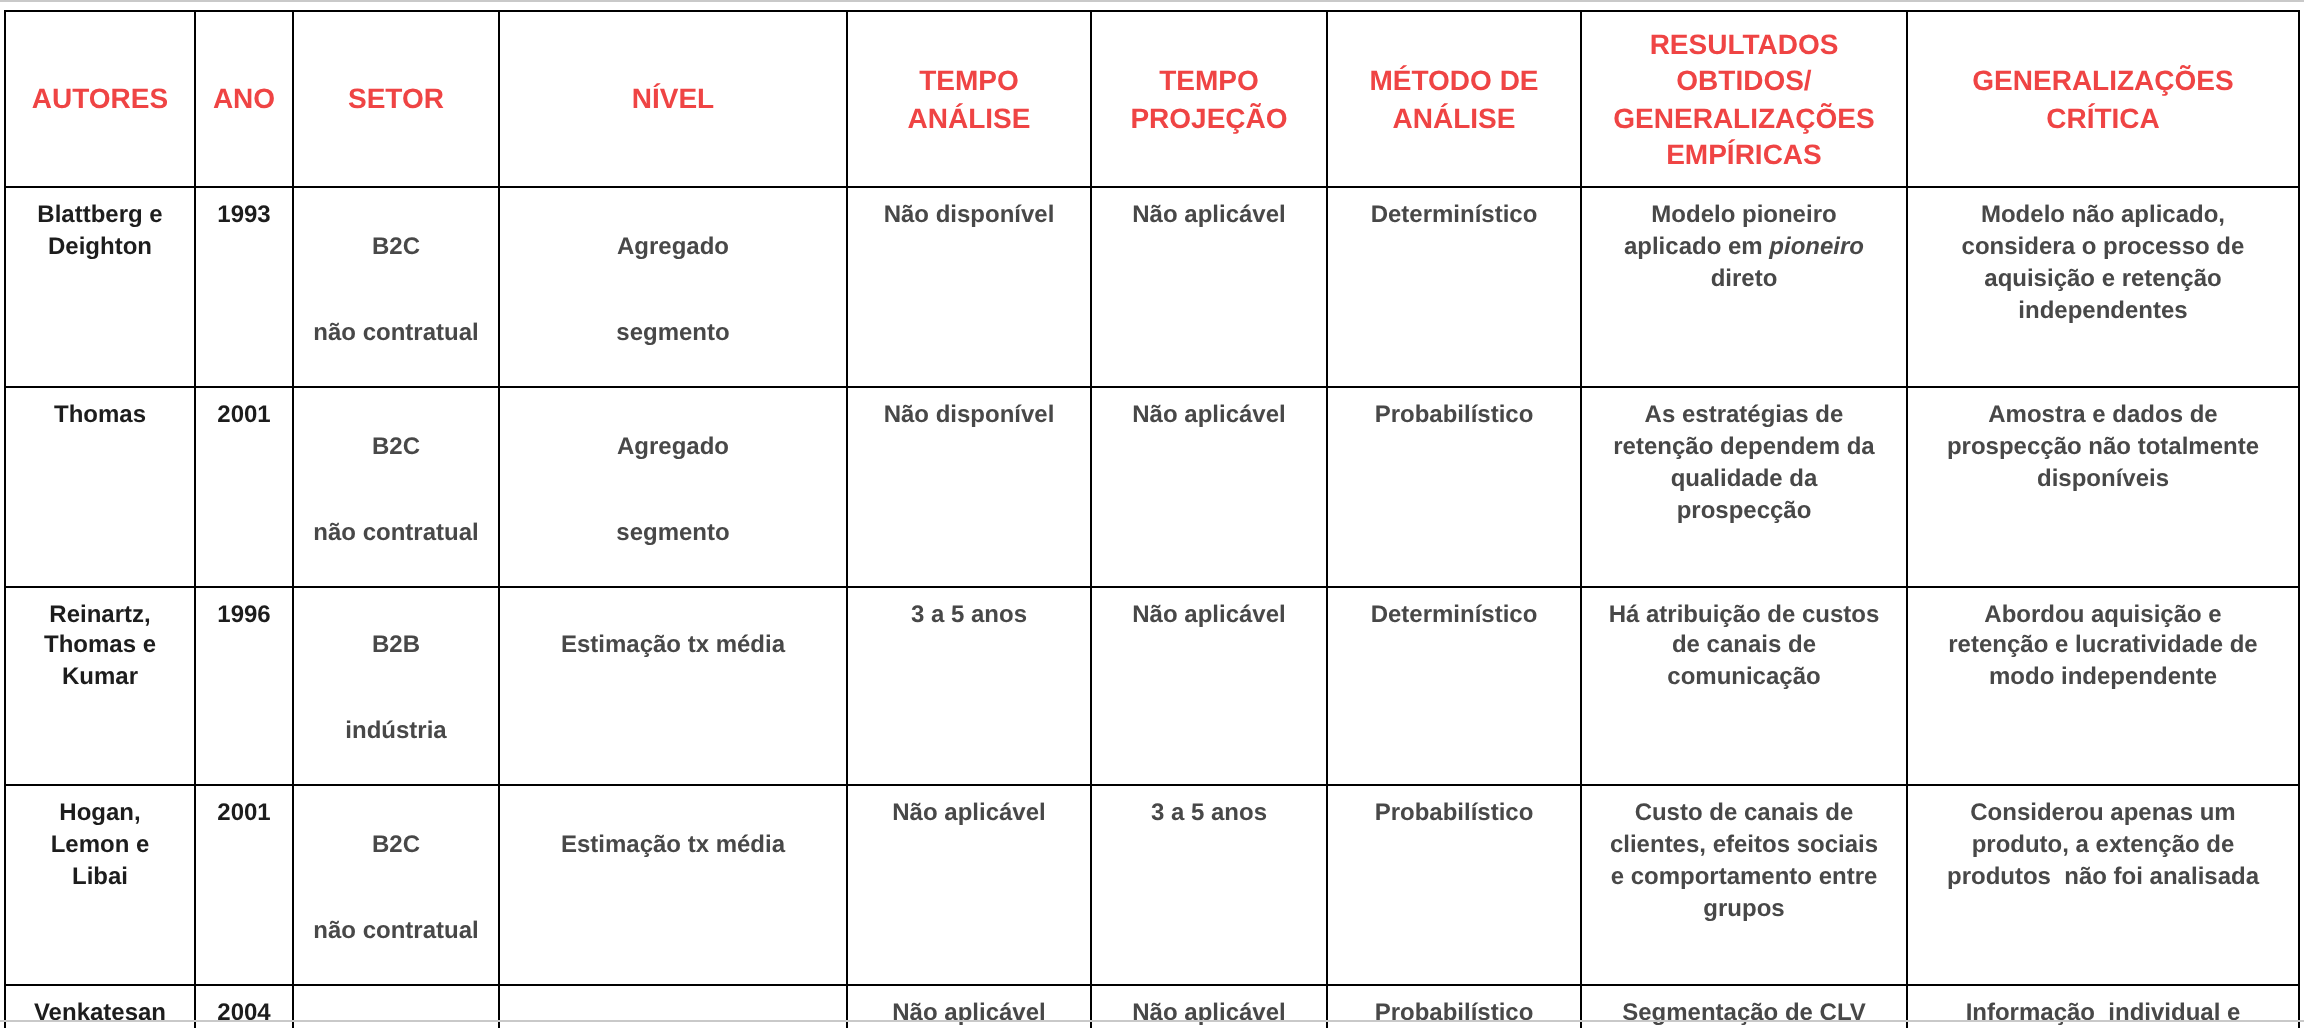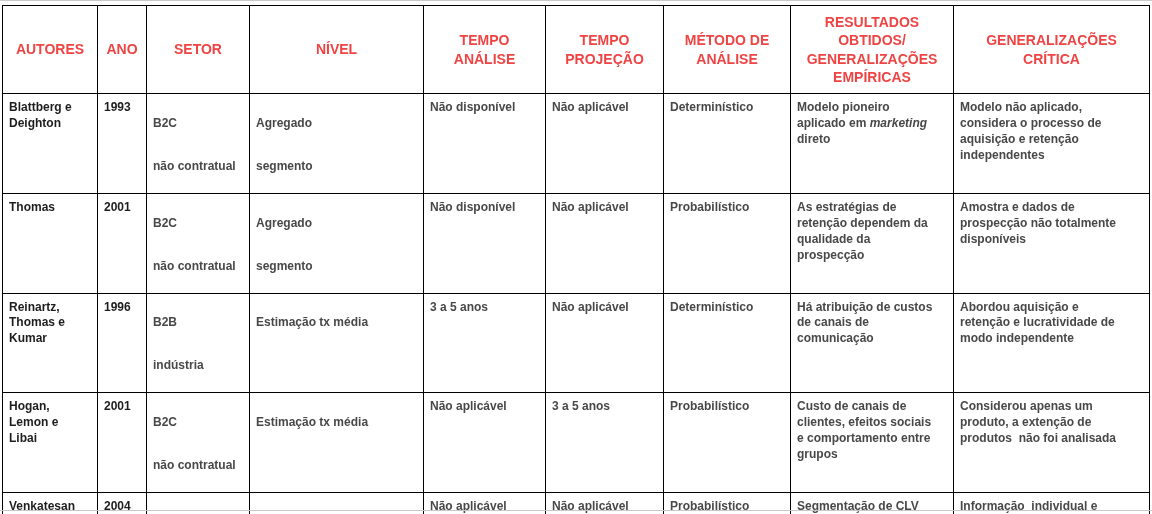--- a/index.html
+++ b/index.html
@@ -21,21 +21,21 @@
     table-layout: fixed;
   }
   .cmp th, .cmp td { border: 1.5px solid #000000; overflow: hidden; font-weight: bold; }
   .cmp th {
     font-size: 14px; font-weight: bold; color: #ef4444;
     text-align: center; vertical-align: middle;
     white-space: pre-line; line-height: 1.3; padding: 2px 3px;
   }
   .cmp td {
     font-size: 12px; color: #484848;
-    vertical-align: top;
+    text-align: center; vertical-align: top;
     padding: 6px 6px 2px 6px;
     white-space: pre-line; line-height: 1.33;
   }
   .cmp td.b { font-weight: bold; color: #1d1d1d; }
   .l2 { margin-top: 11px; }
   .it { font-style: italic; }
   tr.hr0 { height: 88px; }
   tr.r1 { height: 90px; }
   tr.r2 { height: 79px; margin-top: 40px; }
   tr.r3 { height: 82px; margin-top: 22px; }
@@ -90,21 +90,21 @@
         <div class="l2">não contratual</div>
       </td>
       <td>
         <div>Agregado</div>
         <div class="l2">segmento</div>
       </td>
       <td>Não disponível</td>
       <td>Não aplicável</td>
       <td>Determinístico</td>
       <td><span>Modelo pioneiro
-aplicado em </span><span class="it">marketing</span><span>
+aplicado em </span><span class="it">pioneiro</span><span>
 direto</span></td>
       <td><span>Modelo não aplicado,
 considera o processo de
 aquisição e retenção
 independentes</span><span class="it"></span><span></span></td>
     </tr>
 
     <tr class="r2">
       <td class="b">Thomas</td>
       <td class="b">2001</td>

